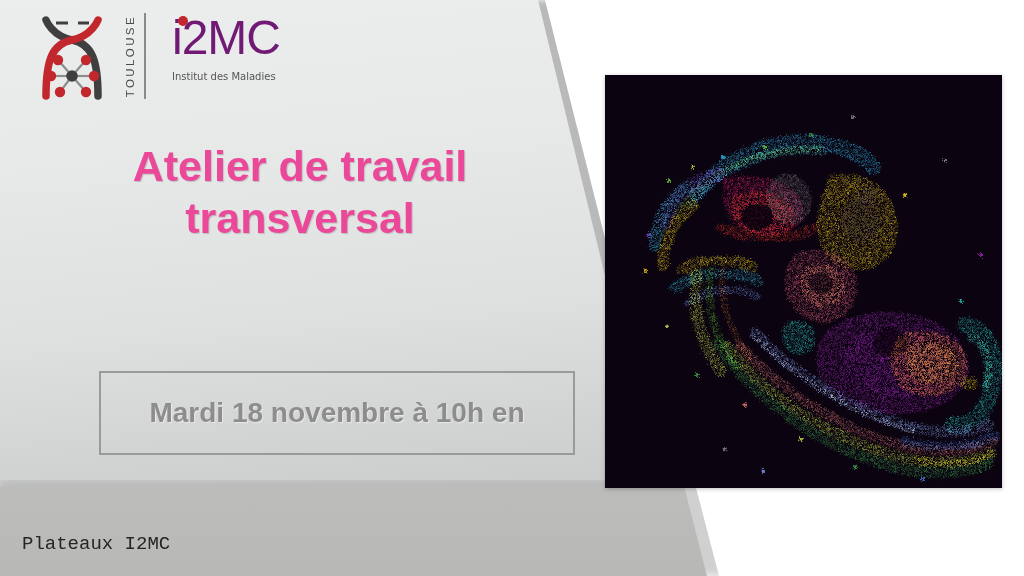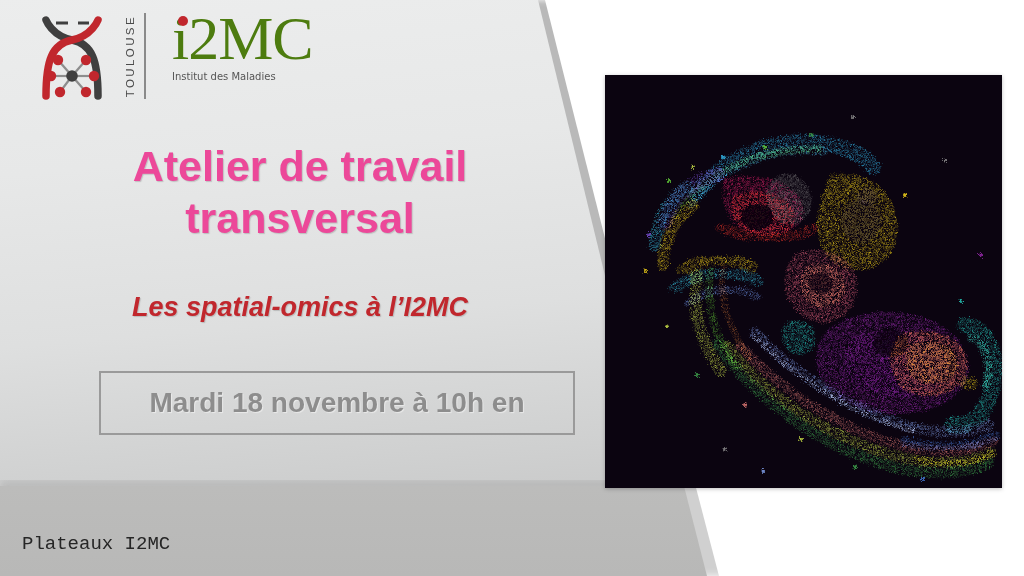--- a/index.html
+++ b/index.html
@@ -51,22 +51,22 @@
   .toulouse-text{
     writing-mode:vertical-rl;transform:rotate(180deg);
     font-size:11.5px;letter-spacing:2.4px;color:#4a4a4a;
     font-family:"Liberation Sans", sans-serif;
   }
   .toulouse-rule{
     width:1.5px;height:86px;background:#8a8a8a;margin-left:8px;
   }
   .logo-word{position:absolute;left:146px;top:0px;}
   .i2mc{
-    font-size:62px;line-height:60px;color:#4d7c0f;
-    font-family:Liberation Serif, serif;font-weight:400;letter-spacing:-1px;
+    font-size:48px;line-height:60px;color:#701a75;
+    font-family:Liberation Sans, sans-serif;font-weight:400;letter-spacing:-1px;
     position:relative;
   }
   .i2mc .dot{
     position:absolute;left:6px;top:8px;width:10px;height:10px;
     border-radius:50%;background:#c1272d;
   }
   .logo-sub{
     margin-top:2px;font-size:10px;line-height:13.5px;color:#555555;
     font-family:"DejaVu Sans", sans-serif;
   }
@@ -78,21 +78,21 @@
     font-family:"Liberation Sans", sans-serif;
     text-shadow:1px 1px 1px rgba(120,120,120,.35);
   }
   .subtitle{
     position:absolute;left:60px;top:290px;width:480px;text-align:center;
     font-size:27px;line-height:34px;font-weight:bold;font-style:italic;
     color:#c1272d;font-family:"Liberation Sans", sans-serif;
     text-shadow:1px 1px 1px rgba(120,120,120,.35);
   }
   .datebox{
-    position:absolute;left:99px;top:371px;width:476px;height:64px;
+    position:absolute;left:99px;top:371px;width:476px;height:84px;
     border:2px solid #9a9a9a;box-sizing:border-box;
     display:flex;align-items:center;justify-content:center;
     background:transparent;
   }
   .datebox-text{
     text-align:center;font-size:28px;line-height:36px;font-weight:bold;
     color:#8d8d8d;font-family:"Liberation Sans", sans-serif;
     text-shadow:1px 1px 1px rgba(255,255,255,.5);
   }
   .footer-text{
@@ -163,21 +163,20 @@
         <span>i2MC</span>
       </div>
       <div class="logo-sub">
         <div>Institut des Maladies</div>
       </div>
     </div>
   </div>
 
   <div class="title">Atelier de travail transversal</div>
 
-  <div class="subtitle">Les spatial-omics à l’I2MC</div>
 
   <div class="datebox">
     <div class="datebox-text">
       <div>Mardi 18 novembre à 10h en</div>
     </div>
   </div>
 
   <div class="footer-text">Plateaux I2MC</div>
 
   <div class="figure">

